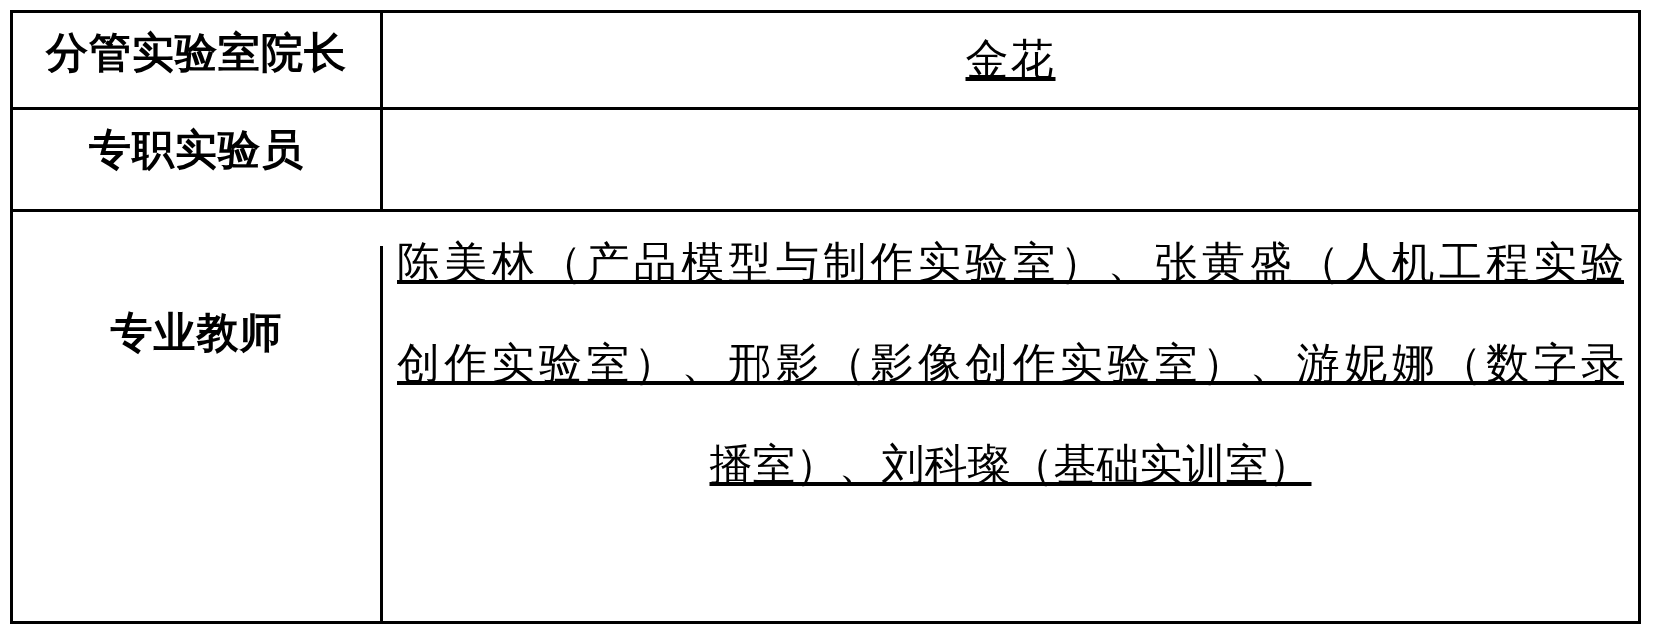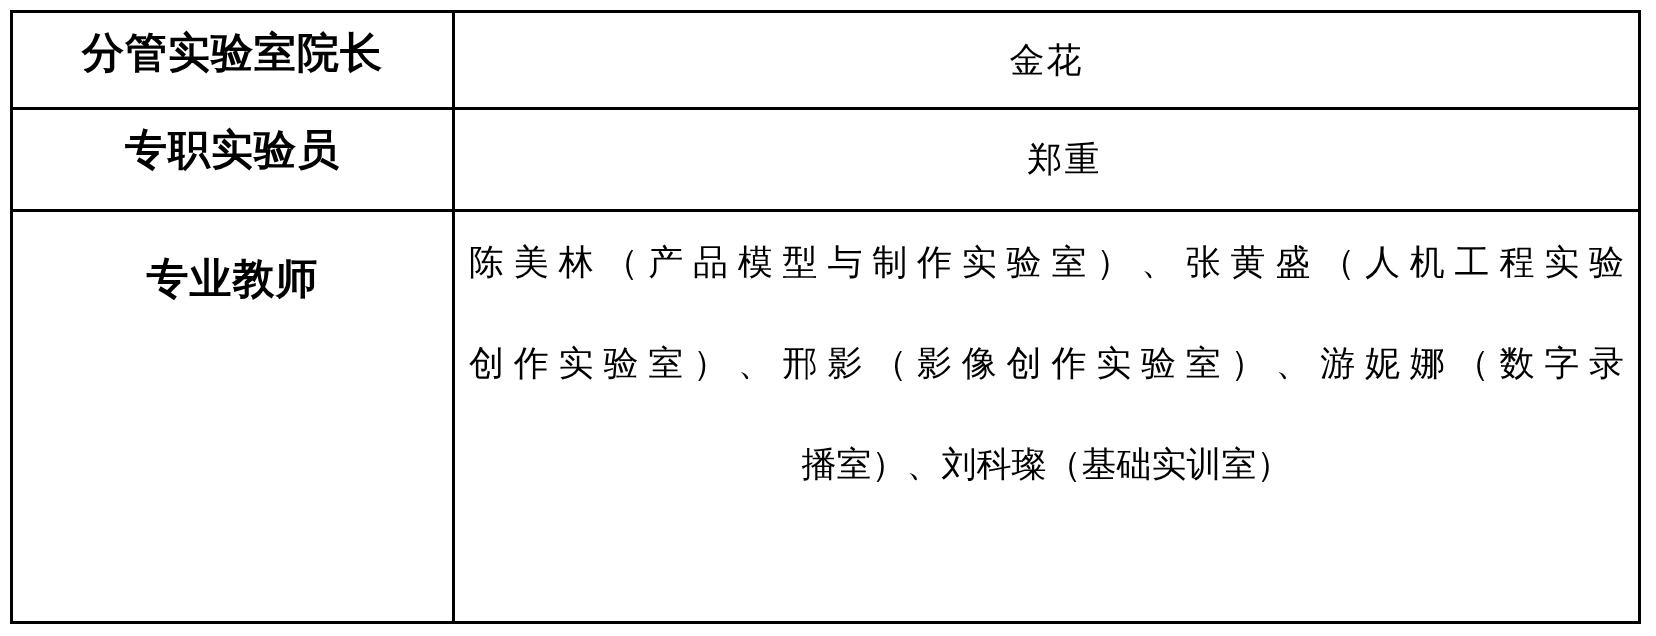--- a/index.html
+++ b/index.html
@@ -29,42 +29,44 @@
   }
   .trow {
     display: flex;
     box-sizing: border-box;
     min-height: 0;
   }
   .trow-1 { height: 97px;  border-bottom: 3px solid #000000; }
   .trow-2 { height: 102px; border-bottom: 3px solid #000000; gap: 36px; }
   .trow-3 { flex: 1; }
   .cell-label {
-    width: 442px;
+    width: 370px;
     box-sizing: border-box;
     border-right: 3px solid #000000;
     display: flex;
     justify-content: center;
     align-items: flex-start;
     padding-top: 16px;
     font-family: "Liberation Sans", "DejaVu Sans", sans-serif;
     font-weight: 700;
     font-size: 42px;
     line-height: 1.15;
     letter-spacing: 1px;
     white-space: nowrap;
   }
   .trow-3 .cell-label {
-    padding-top: 43px;
+    padding-top: 63px;
+    margin-top: 34px;
   }
   .cell-value {
     flex: 1;
     min-width: 0;
     box-sizing: border-box;
-    font-size: 35px;
+    font-size: 43px;
+    text-decoration: underline;
   }
   .cell-value-center {
     display: flex;
     align-items: center;
     justify-content: center;
     letter-spacing: 2px;
   }
   .cell-value-multiline {
     display: block;
     padding: 0 14px;
@@ -88,21 +90,20 @@
 
 <div class="doc-table">
 
   <div class="trow trow-1">
     <div class="cell-label">分管实验室院长</div>
     <div class="cell-value cell-value-center">金花</div>
   </div>
 
   <div class="trow trow-2">
     <div class="cell-label">专职实验员</div>
-    <div class="cell-value cell-value-center">郑重</div>
   </div>
 
   <div class="trow trow-3">
     <div class="cell-label">专业教师</div>
     <div class="cell-value cell-value-multiline">
       <div class="tline">陈美林（产品模型与制作实验室）、张黄盛（人机工程实验</div>
       <div class="tline">创作实验室）、邢影（影像创作实验室）、游妮娜（数字录</div>
       <div class="tline tline-last">播室）、刘科璨（基础实训室）</div>
     </div>
   </div>

